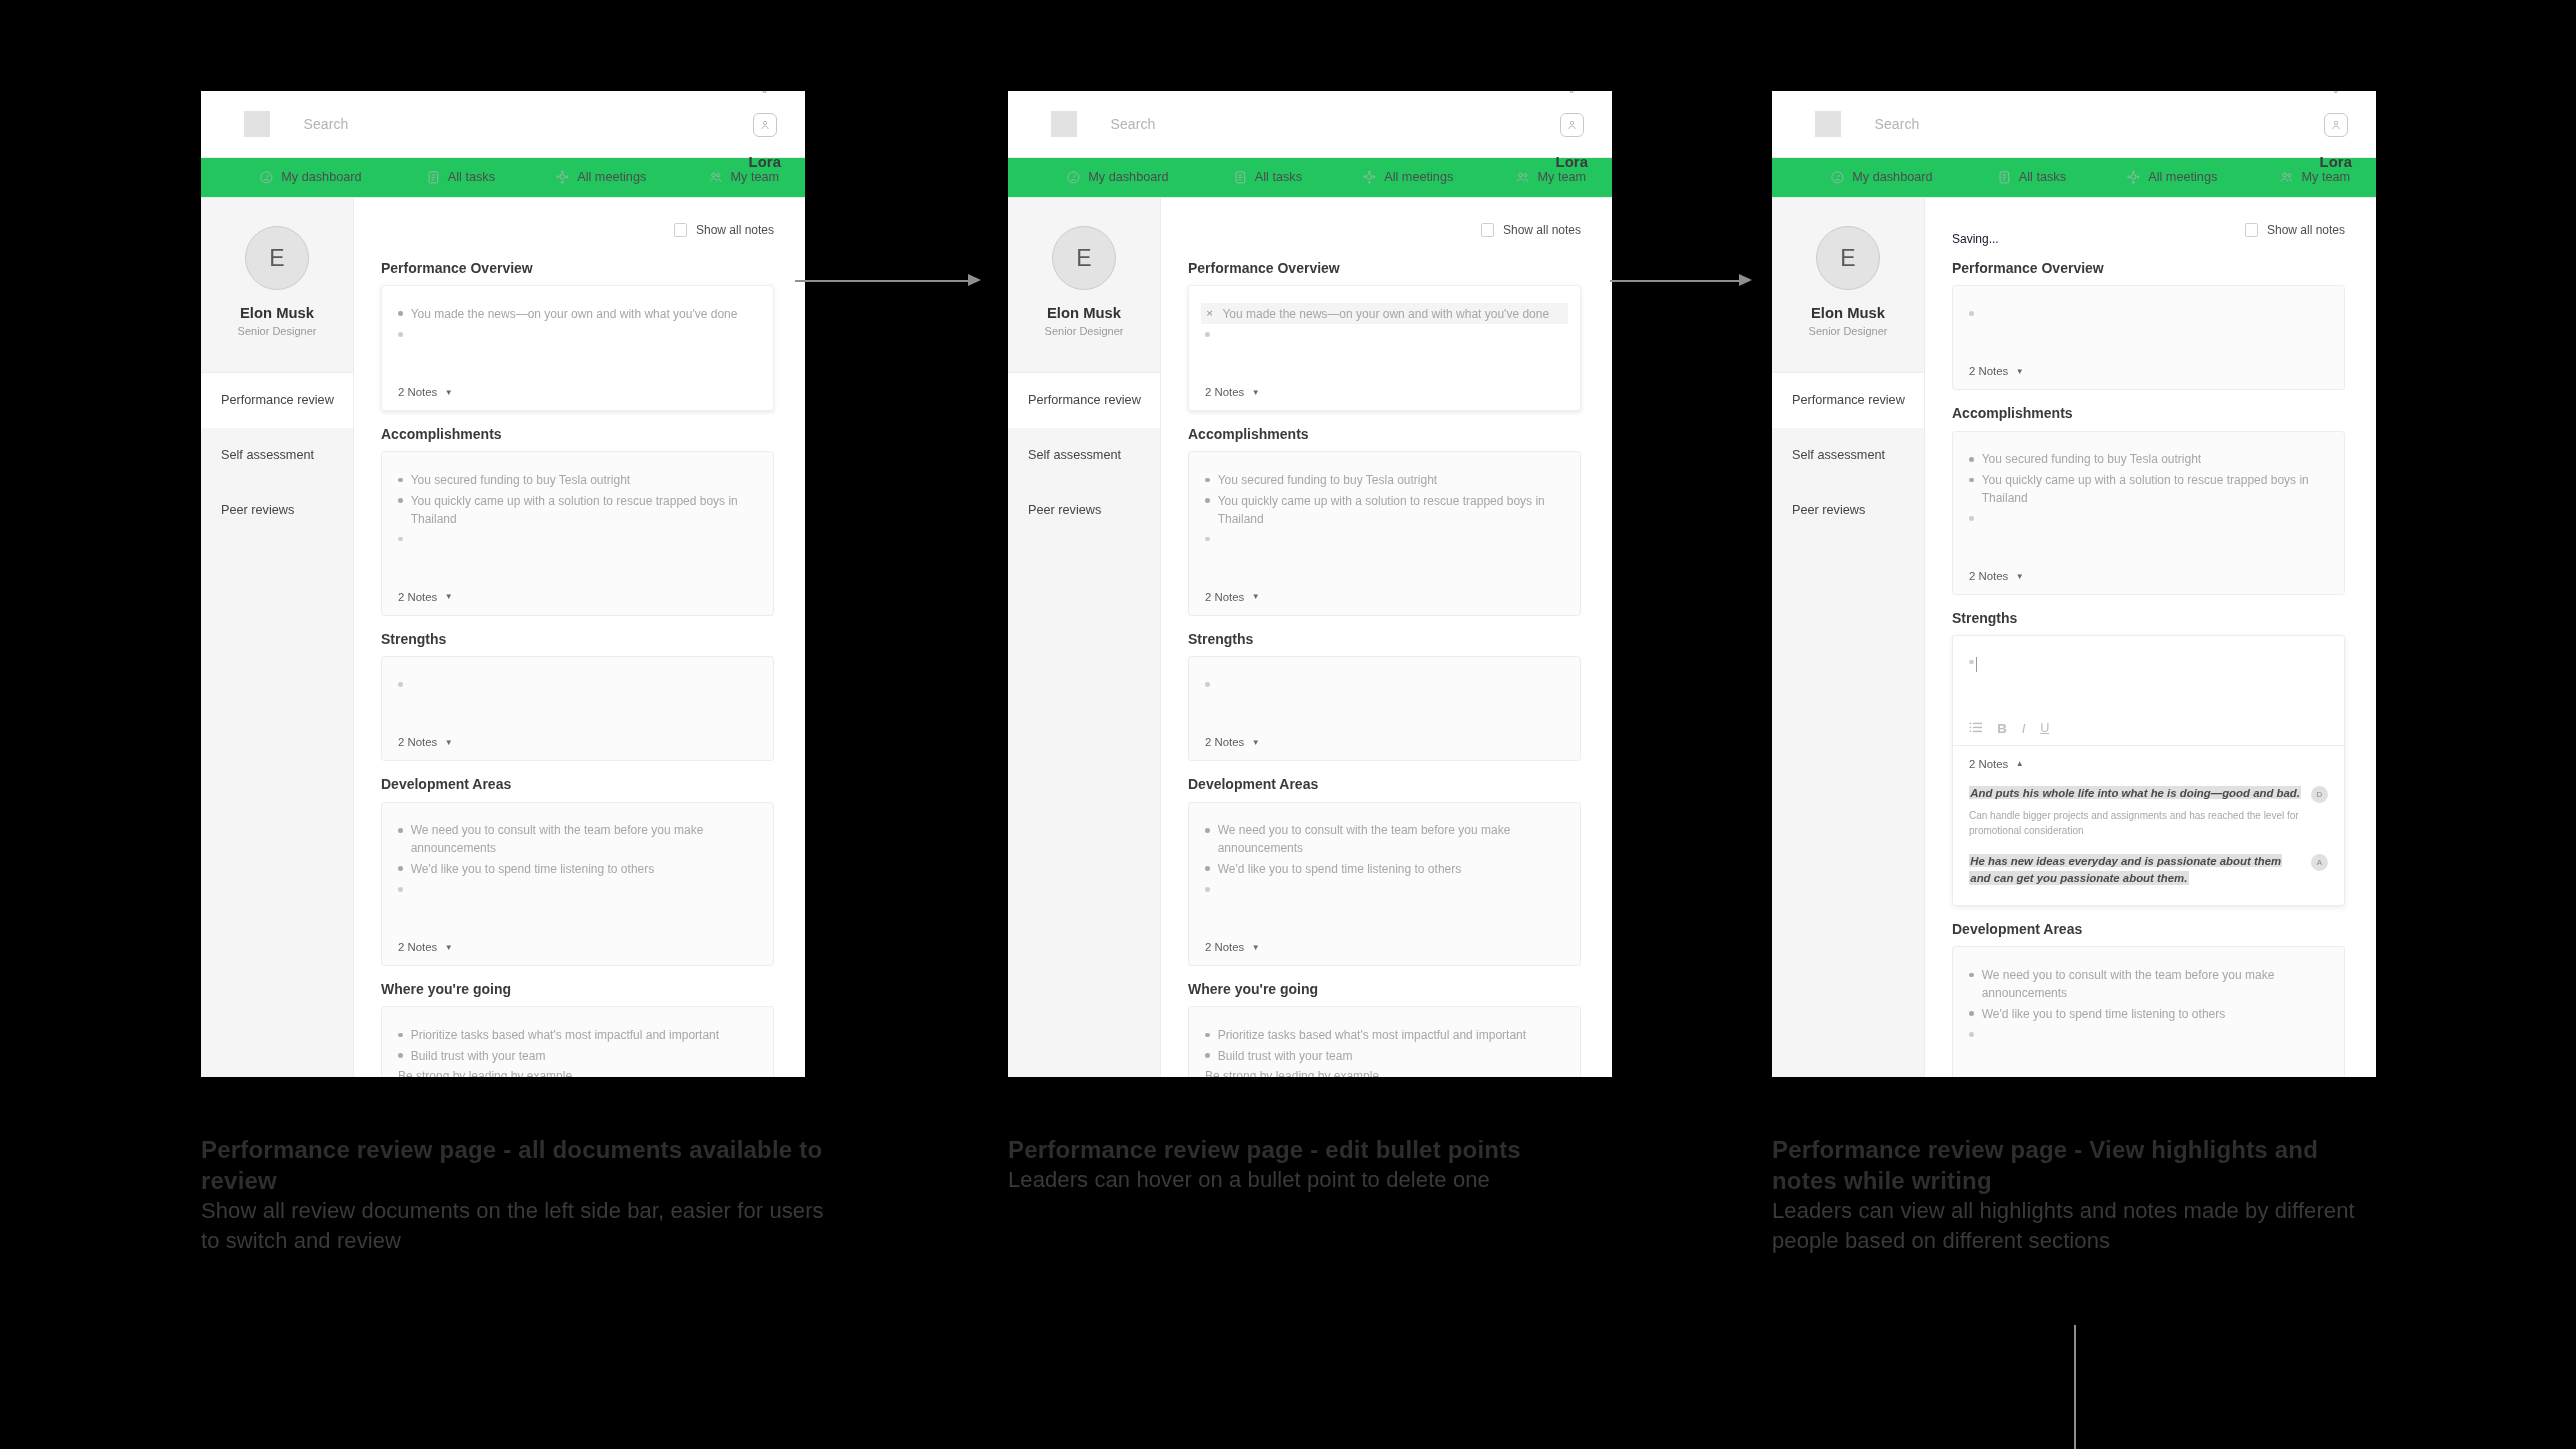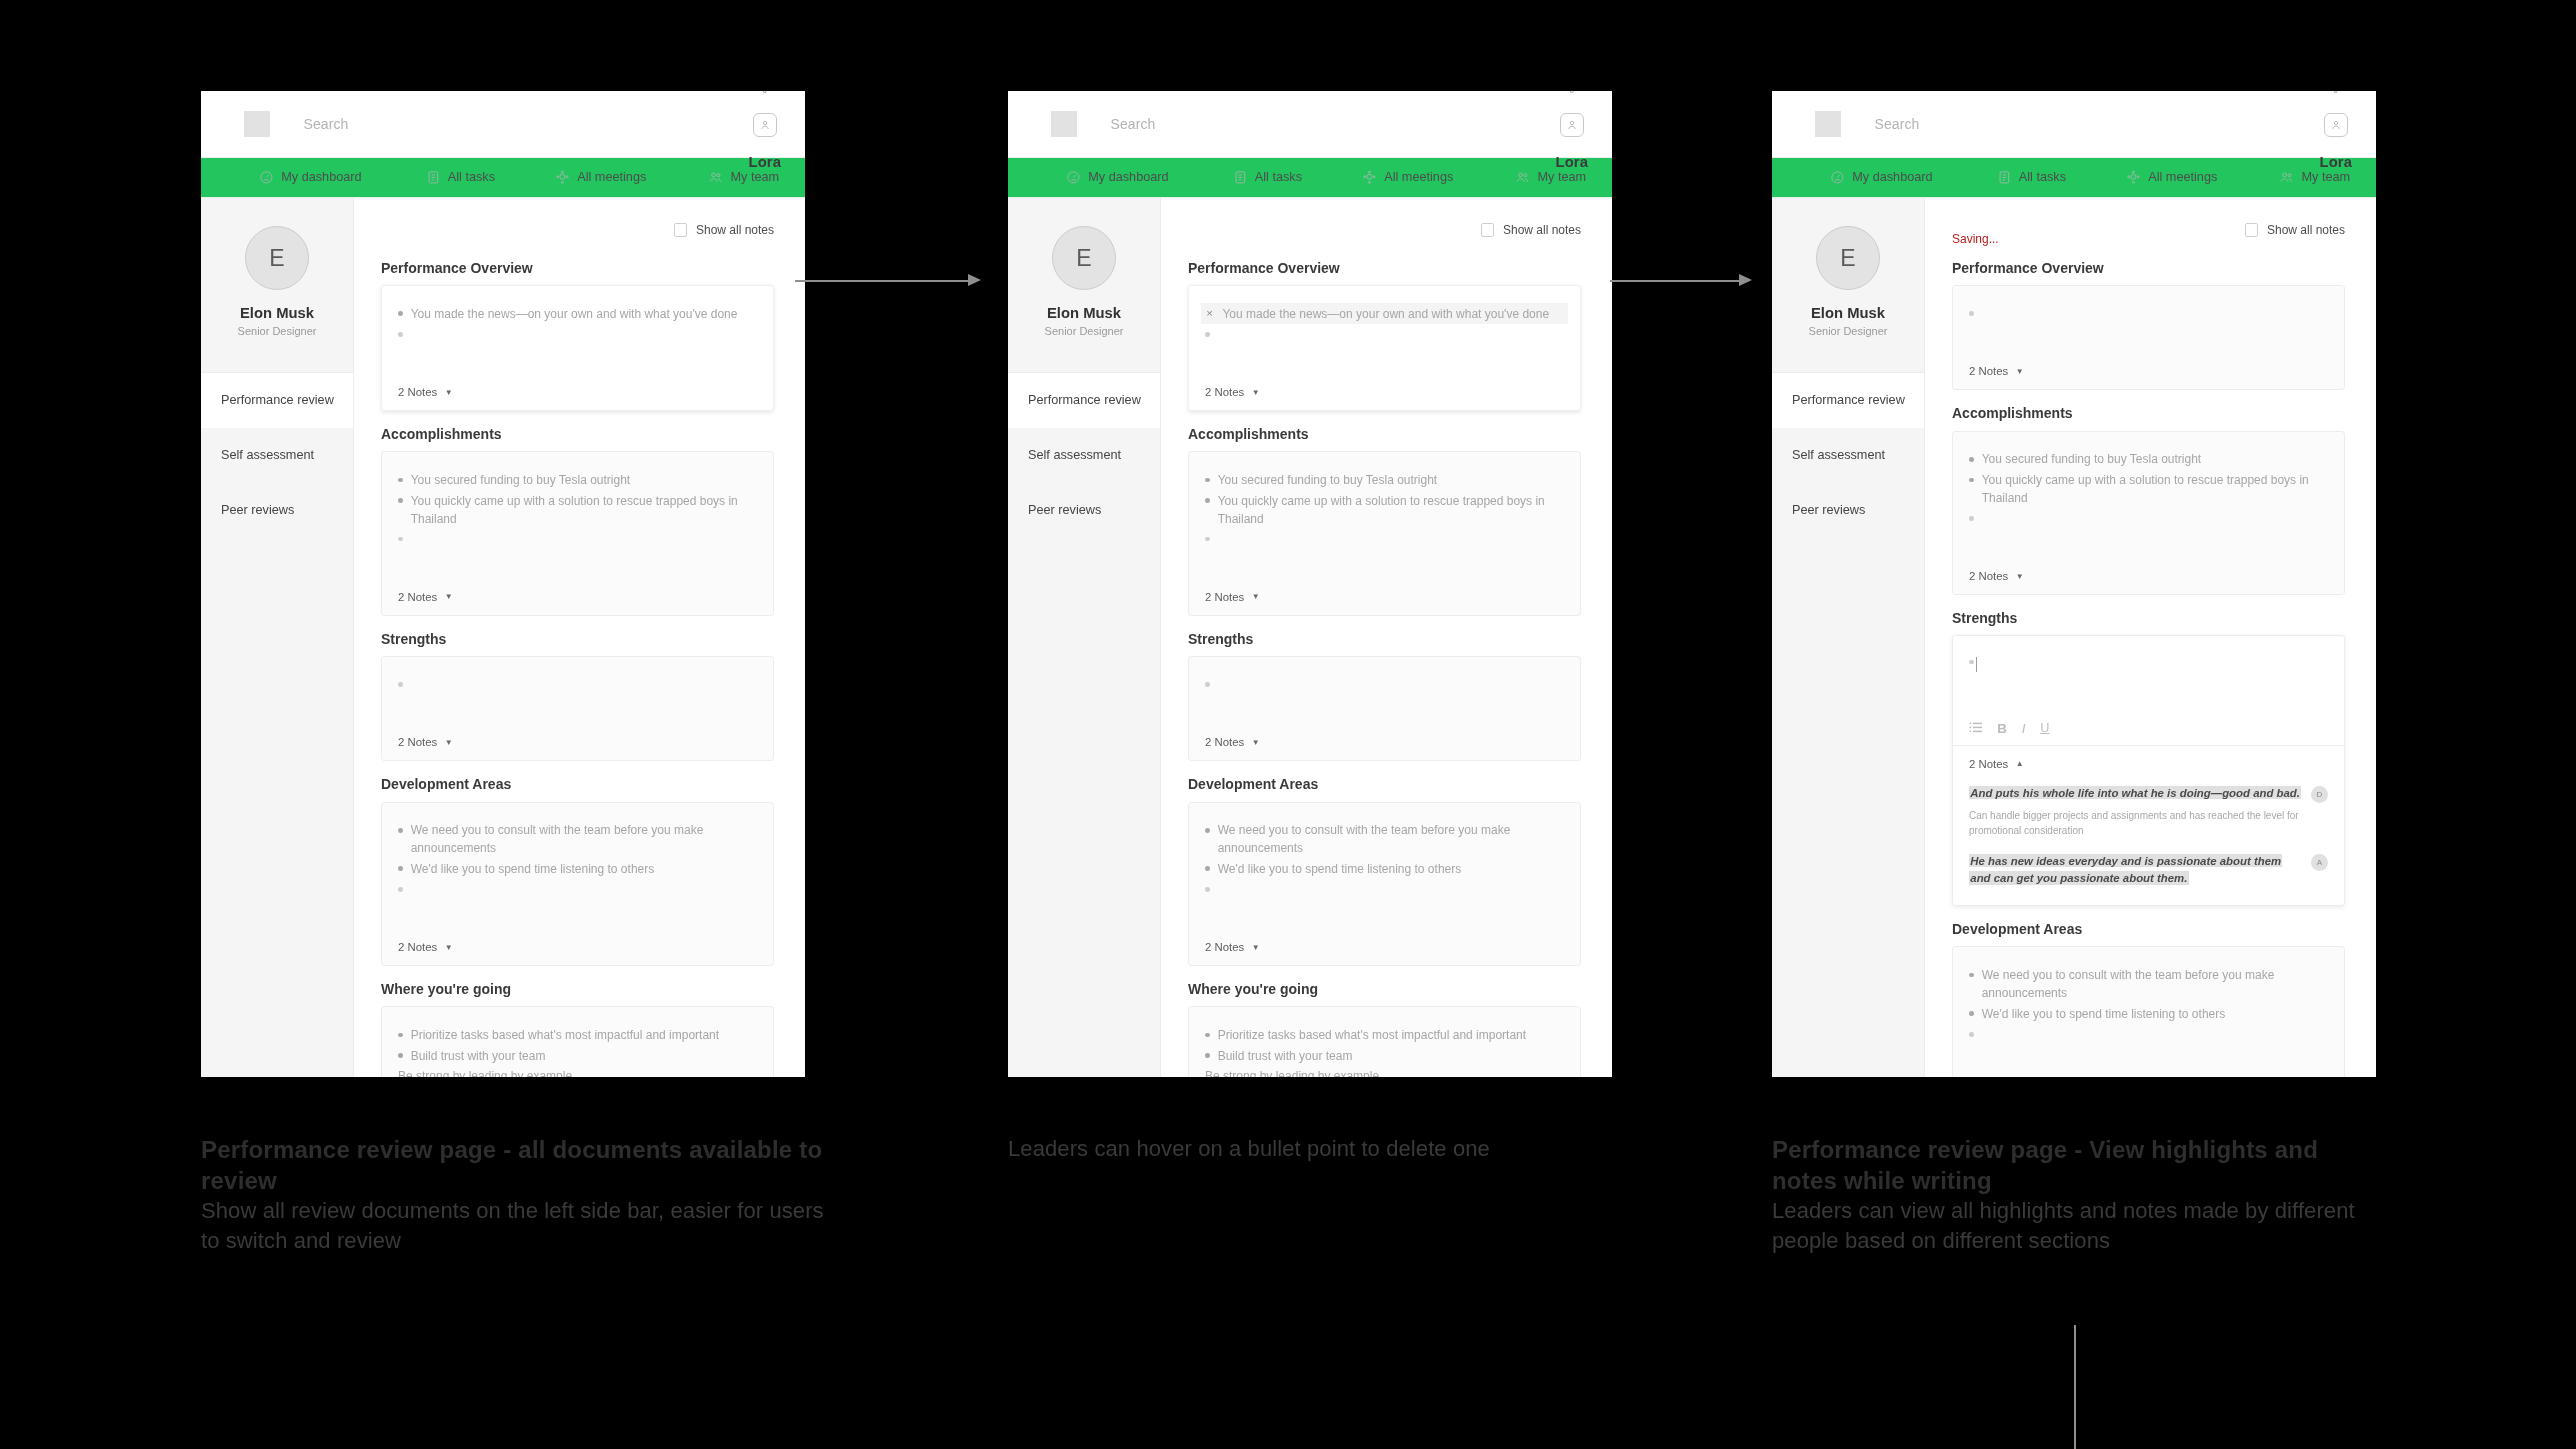--- a/index.html
+++ b/index.html
@@ -109,21 +109,21 @@
   
   .content {
     flex: 1; padding: 17.4px 31px 0 27px;
     background: #ffffff;
     position: relative;
   }
   .content-head {
     display: flex; align-items: center;
     height: 29.5px;
   }
-  .saving-text { font-size: 12px; color: #b91c1c; margin-top: 17px; }
+  .saving-text { font-size: 12px; color: #0f172a; margin-top: 17px; }
   .show-all-notes {
     margin-left: auto;
     display: flex; align-items: center; gap: 8.7px;
     font-size: 12px; color: #4d4d4d;
   }
   .checkbox {
     width: 13.4px; height: 13.4px;
     border: 1px solid #cfcfcf; border-radius: 2px;
     background: #fff; flex: none;
   }
@@ -827,20 +827,21 @@
   <div class="arrow arrow-2">
     <div class="arrow-line"></div>
     <div class="arrow-head"></div>
   </div>
 
   <div class="caption caption-1">
     <div class="caption-title">Performance review page - all documents available to review</div>
     <div class="caption-sub">Show all review documents on the left side bar, easier for users to switch and review</div>
   </div>
   <div class="caption caption-2">
+    <div class="caption-title">Performance review page - edit bullet points</div>
     <div class="caption-sub">Leaders can hover on a bullet point to delete one</div>
   </div>
   <div class="caption caption-3">
     <div class="caption-title">Performance review page - View highlights and notes while writing</div>
     <div class="caption-sub">Leaders can view all highlights and notes made by different people based on different sections</div>
   </div>
 
   <div class="stray-line"></div>
 
 </div>

